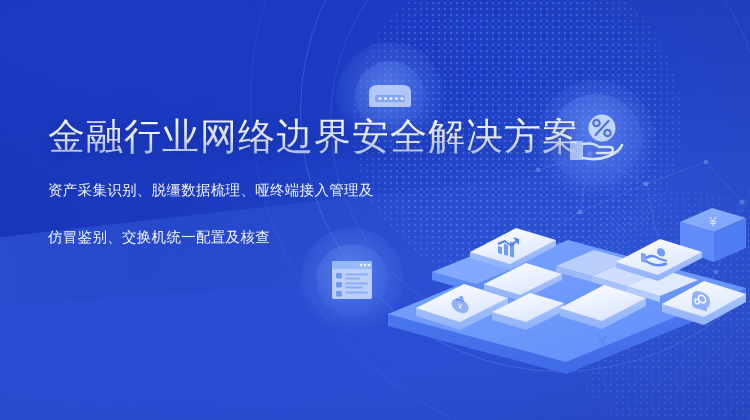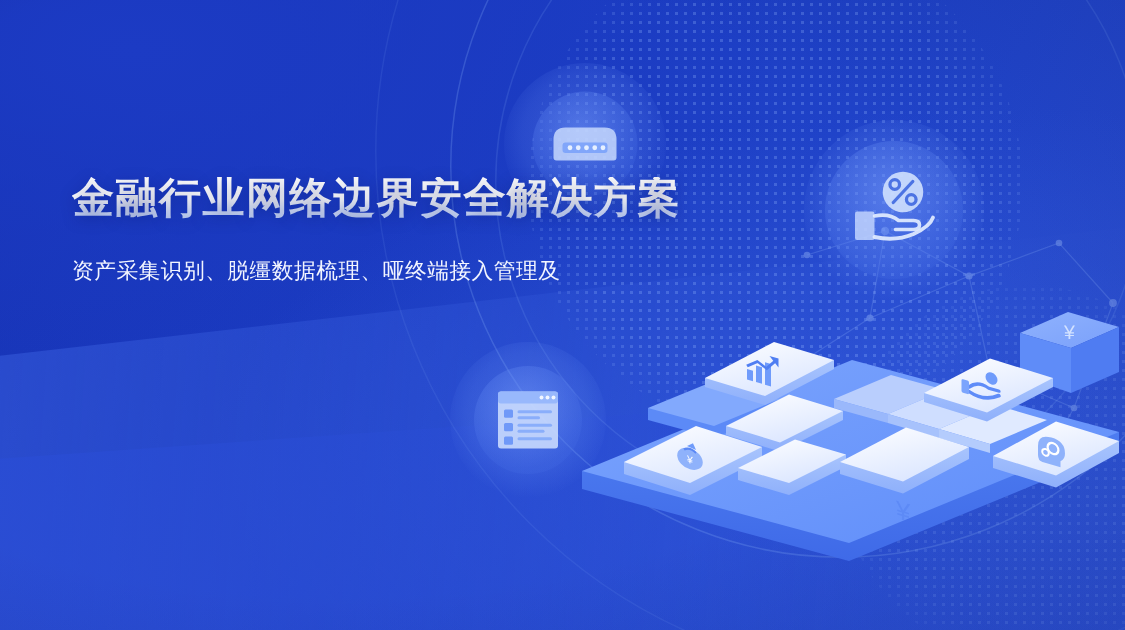--- a/index.html
+++ b/index.html
@@ -126,23 +126,23 @@
   #badge-doc .inner { inset: 16px; }
 
   
   .text-block {
     position: absolute;
     left: 48px;
     top: 118px;
     z-index: 6;
   }
   .headline {
-    font-size: 28px;
+    font-size: 37px;
     line-height: 1;
-    font-weight: 700;
+    font-weight: 400;
     letter-spacing: 1px;
     margin: 0;
     white-space: nowrap;
     background: linear-gradient(180deg, #ffffff 0%, #ffffff 52%, #d2ddf7 80%, #b9c9f0 100%);
     -webkit-background-clip: text;
     background-clip: text;
     color: transparent;
     -webkit-text-fill-color: transparent;
     text-shadow: 0 2px 10px rgba(8,20,90,0.30);
   }
@@ -373,17 +373,18 @@
         <circle cx="14" cy="7" r="3.6" fill="none" stroke="#ffffff" stroke-width="1.5"></circle>
         <circle cx="9" cy="11" r="2.2" fill="none" stroke="#ffffff" stroke-width="1.3"></circle>
       </g>
     </g>
   </svg>
 
   <div class="text-block">
     <h1 class="headline">金融行业网络边界安全解决方案</h1>
     <p class="subtitle">
       <span>资产采集识别、脱缰数据梳理、哑终端接入管理及</span>
+      <span>仿冒鉴别、交换机统一配置及核查</span>
     </p>
   </div>
 
   <div class="bg-vignette"></div>
 </div>
 
 </body></html>

